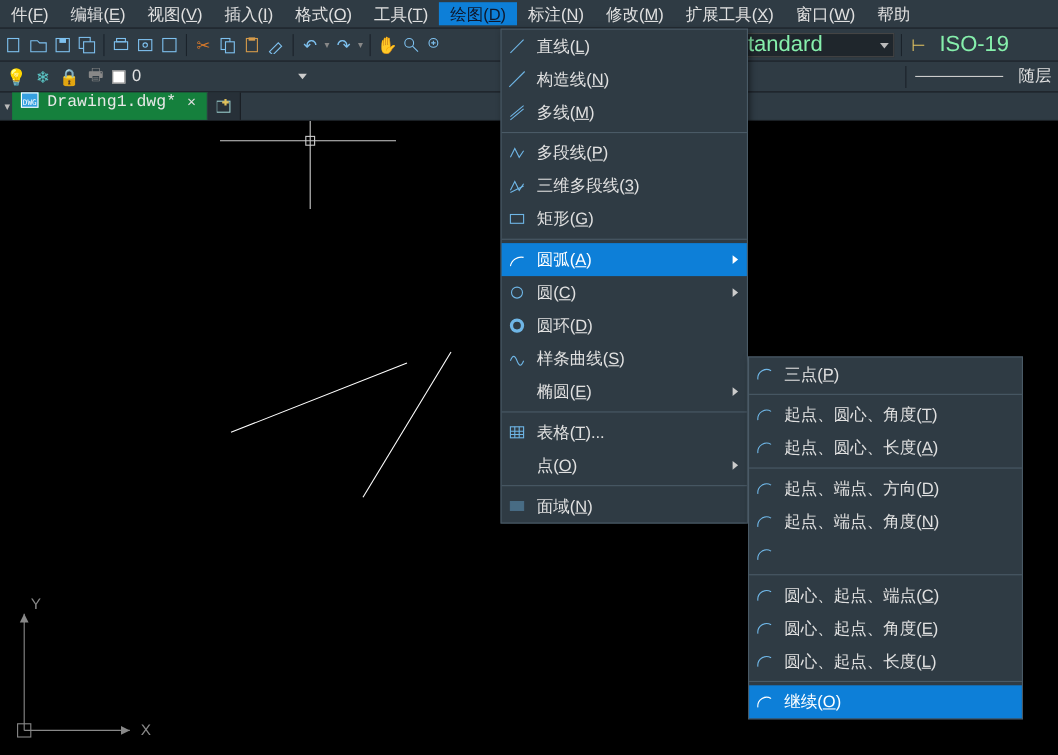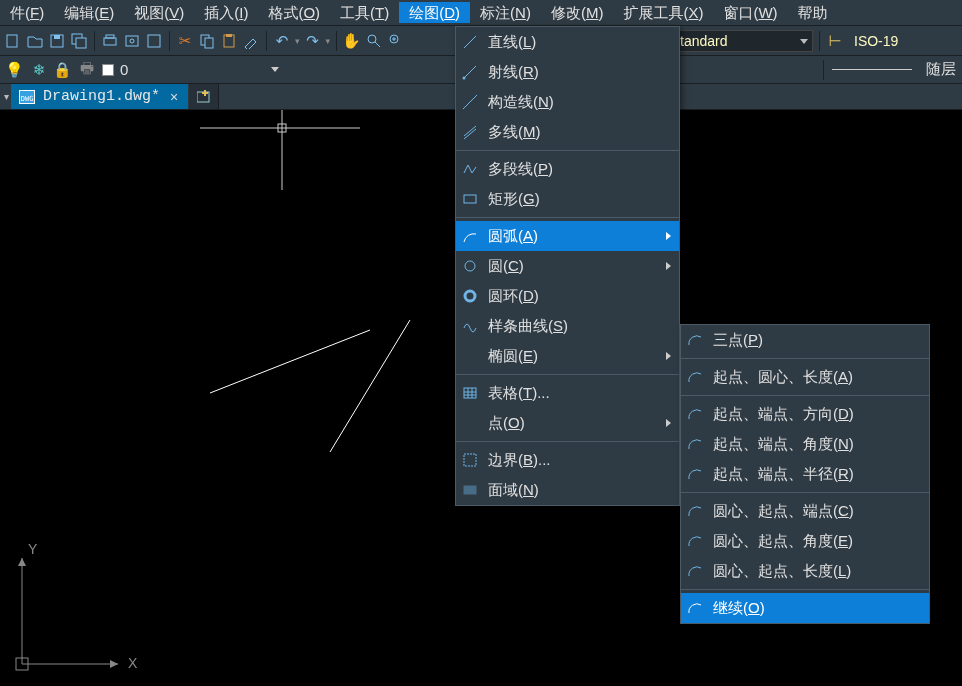--- a/index.html
+++ b/index.html
@@ -1,47 +1,47 @@
 <!DOCTYPE html>
 <html><head>
 <meta charset="utf-8">
 <style>
   * { box-sizing: border-box; margin: 0; padding: 0; font-family: "Microsoft YaHei", sans-serif; }
   body { background: #000; color: #e0e0e0; font-size: 15px; width: 962px; height: 686px; overflow: hidden; position: relative; }
   .menubar { display: flex; background: #2f3b44; height: 26px; align-items: center; border-bottom: 1px solid #1a1f24; }
   .menubar .mitem { padding: 2px 10px 0 10px; cursor: default; white-space: nowrap; }
-  .menubar .mitem.active { background: #0d7fd8; color: #ffffff; }
+  .menubar .mitem.active { background: #0d7fd8; color: #0f172a; }
   .toolbar { background: #2f3b44; height: 30px; display: flex; align-items: center; border-bottom: 1px solid #1a1f24; padding: 0 4px; gap: 4px; }
   .tb-icon { width: 18px; height: 18px; display: inline-flex; align-items: center; justify-content: center; }
   .tb-sep { width: 1px; height: 20px; background: #1a222a; margin: 0 2px; }
   .toolbar2 { background: #2f3b44; height: 28px; display: flex; align-items: center; border-bottom: 1px solid #1a1f24; padding: 0 6px; gap: 6px; }
   .layer-swatch { width: 12px; height: 12px; background: #fff; border: 1px solid #888; }
   .dropdown-flex { flex: 1; }
   .dropdown-arrow { width: 0; height: 0; border-left: 4px solid transparent; border-right: 4px solid transparent; border-top: 5px solid #ccc; margin-left: auto; margin-right: 6px; }
   .tabbar { background: #2f3b44; height: 26px; display: flex; align-items: stretch; border-bottom: 1px solid #1a1f24; }
   .tab-tri2 { align-self: center; margin: 0 2px 0 4px; color:#bbb; font-size:10px; }
-  .tab { display: flex; align-items: center; background: #0369a1; padding: 12px 8px; gap: 8px; border-right: 1px solid #2f3b44; }
+  .tab { display: flex; align-items: flex-start; background: #15803d; padding: 0 8px; gap: 8px; border-right: 1px solid #2f3b44; }
   .tab .dwg-ico { width: 16px; height: 14px; background: #36a0e0; border: 1px solid #fff; display: inline-flex; align-items: flex-end; justify-content: center; font-size: 7px; color: #fff; line-height: 7px; font-family: monospace; }
   .tab .title { font-family: "Courier New", monospace; font-size: 15px; color: #e8e8e8; }
   .tab .close { color: #ddd; font-size: 14px; padding: 0 2px; }
   .newtab { width: 30px; display:flex; align-items:center; justify-content:center; color:#cfe; background:#273038; border-right:1px solid #1a1f24;}
   .canvas { position: absolute; left: 0; top: 110px; right: 0; bottom: 0; background: #000; }
   .ucs { position: absolute; left: 8px; bottom: 8px; color: #888; }
   
   .menu { position: absolute; background: #2f3b44; border: 1px solid #4a5a66; padding: 0 0; min-width: 225px; box-shadow: 2px 2px 6px rgba(0,0,0,.5); }
   .menu-row { display: flex; align-items: center; height: 30px; padding: 0 8px 0 4px; gap: 8px; cursor: default; white-space: nowrap; }
   .menu-row.hi { background: #0d7fd8; color: #fff; }
   .menu-row .ico { width: 20px; height: 20px; display: inline-flex; align-items:center; justify-content:center; color: #6fb6e6; }
   .menu-row .arrow { margin-left: auto; width: 0; height: 0; border-top: 4px solid transparent; border-bottom: 4px solid transparent; border-left: 5px solid #ccc; }
   .menu-row.hi .arrow { border-left-color: #fff; }
   .menu-sep { height: 1px; background: #4a5a66; margin: 3px 0; }
   .menu1 { left: 455px; top: 26px; }
   .menu2 { left: 680px; top: 324px; min-width: 250px; }
   u { text-decoration: underline; }
-  .tb-combo { display:flex; align-items:center; border:1px solid #444; background:#1f262c; height:22px; padding:0 18px 0 6px; color:#fef9c3; font-size:14px; position:relative; }
+  .tb-combo { display:flex; align-items:center; border:1px solid #444; background:#1f262c; height:22px; padding:0 18px 0 6px; color:#86efac; font-size:20px; position:relative; }
   .tb-combo .dd { position:absolute; right:4px; top:8px; width:0;height:0;border-left:4px solid transparent;border-right:4px solid transparent;border-top:5px solid #bbb;}
   .line-sample { display:inline-block; width:80px; border-top:1px solid #ccc; margin-right:8px; vertical-align:middle;}
 </style>
 </head>
 <body>
 
 <div class="menubar">
   <div class="mitem">件(<u>F</u>)</div>
   <div class="mitem">编辑(<u>E</u>)</div>
   <div class="mitem">视图(<u>V</u>)</div>
@@ -205,29 +205,20 @@
       <span class="ico">
         <svg width="16" height="16">
           <line x1="2" y1="14" x2="14" y2="2" stroke="#6fb6e6"></line>
         </svg>
       </span>
       <span>直线(<u>L</u>)</span>
     </div>
   <div class="menu-row">
       <span class="ico">
         <svg width="16" height="16">
-          <line x1="2" y1="14" x2="14" y2="2" stroke="#6fb6e6"></line>
-          <circle cx="2" cy="14" r="1.5" fill="#6fb6e6"></circle>
-        </svg>
-      </span>
-      <span>射线(<u>R</u>)</span>
-    </div>
-  <div class="menu-row">
-      <span class="ico">
-        <svg width="16" height="16">
           <line x1="1" y1="15" x2="15" y2="1" stroke="#6fb6e6"></line>
         </svg>
       </span>
       <span>构造线(<u>N</u>)</span>
     </div>
   <div class="menu-row">
       <span class="ico">
         <svg width="16" height="16">
           <line x1="2" y1="12" x2="14" y2="2" stroke="#6fb6e6"></line>
           <line x1="2" y1="15" x2="14" y2="5" stroke="#6fb6e6"></line>
@@ -236,20 +227,29 @@
       <span>多线(<u>M</u>)</span>
     </div>
   <div class="menu-sep"></div>
   <div class="menu-row">
       <span class="ico">
         <svg width="16" height="16">
           <path d="M2 12 L6 4 L10 12 L14 6" fill="none" stroke="#6fb6e6"></path>
         </svg>
       </span>
       <span>多段线(<u>P</u>)</span>
+    </div>
+  <div class="menu-row">
+      <span class="ico">
+        <svg width="16" height="16">
+          <path d="M2 12 L6 4 L10 12 L14 6" fill="none" stroke="#6fb6e6"></path>
+          <path d="M2 14 L14 8" stroke="#6fb6e6"></path>
+        </svg>
+      </span>
+      <span>三维多段线(<u>3</u>)</span>
     </div>
   <div class="menu-row">
       <span class="ico">
         <svg width="16" height="16">
           <rect x="2" y="4" width="12" height="8" fill="none" stroke="#6fb6e6"></rect>
         </svg>
       </span>
       <span>矩形(<u>G</u>)</span>
     </div>
   <div class="menu-sep"></div>
@@ -307,28 +307,20 @@
     </div>
   <div class="menu-row">
       <span class="ico"></span>
       <span>点(<u>O</u>)</span>
       <span class="arrow"></span>
     </div>
   <div class="menu-sep"></div>
   <div class="menu-row">
       <span class="ico">
         <svg width="16" height="16">
-          <rect x="2" y="2" width="12" height="12" fill="none" stroke="#6fb6e6" stroke-dasharray="2 1"></rect>
-        </svg>
-      </span>
-      <span>边界(<u>B</u>)...</span>
-    </div>
-  <div class="menu-row">
-      <span class="ico">
-        <svg width="16" height="16">
           <rect x="2" y="4" width="12" height="8" fill="#6fb6e6" opacity=".4" stroke="#6fb6e6"></rect>
         </svg>
       </span>
       <span>面域(<u>N</u>)</span>
     </div>
 </div>
 
 <div class="menu menu2">
   <div class="menu-row">
       <span class="ico">
@@ -338,20 +330,28 @@
       </span>
       <span>三点(<u>P</u>)</span>
     </div>
   <div class="menu-sep"></div>
   <div class="menu-row">
       <span class="ico">
         <svg width="16" height="16">
           <path d="M2 13 A8 8 0 0 1 14 5" fill="none" stroke="#6fb6e6"></path>
         </svg>
       </span>
+      <span>起点、圆心、角度(<u>T</u>)</span>
+    </div>
+  <div class="menu-row">
+      <span class="ico">
+        <svg width="16" height="16">
+          <path d="M2 13 A8 8 0 0 1 14 5" fill="none" stroke="#6fb6e6"></path>
+        </svg>
+      </span>
       <span>起点、圆心、长度(<u>A</u>)</span>
     </div>
   <div class="menu-sep"></div>
   <div class="menu-row">
       <span class="ico">
         <svg width="16" height="16">
           <path d="M2 13 A8 8 0 0 1 14 5" fill="none" stroke="#6fb6e6"></path>
         </svg>
       </span>
       <span>起点、端点、方向(<u>D</u>)</span>
@@ -363,21 +363,20 @@
         </svg>
       </span>
       <span>起点、端点、角度(<u>N</u>)</span>
     </div>
   <div class="menu-row">
       <span class="ico">
         <svg width="16" height="16">
           <path d="M2 13 A8 8 0 0 1 14 5" fill="none" stroke="#6fb6e6"></path>
         </svg>
       </span>
-      <span>起点、端点、半径(<u>R</u>)</span>
     </div>
   <div class="menu-sep"></div>
   <div class="menu-row">
       <span class="ico">
         <svg width="16" height="16">
           <path d="M2 13 A8 8 0 0 1 14 5" fill="none" stroke="#6fb6e6"></path>
         </svg>
       </span>
       <span>圆心、起点、端点(<u>C</u>)</span>
     </div>

